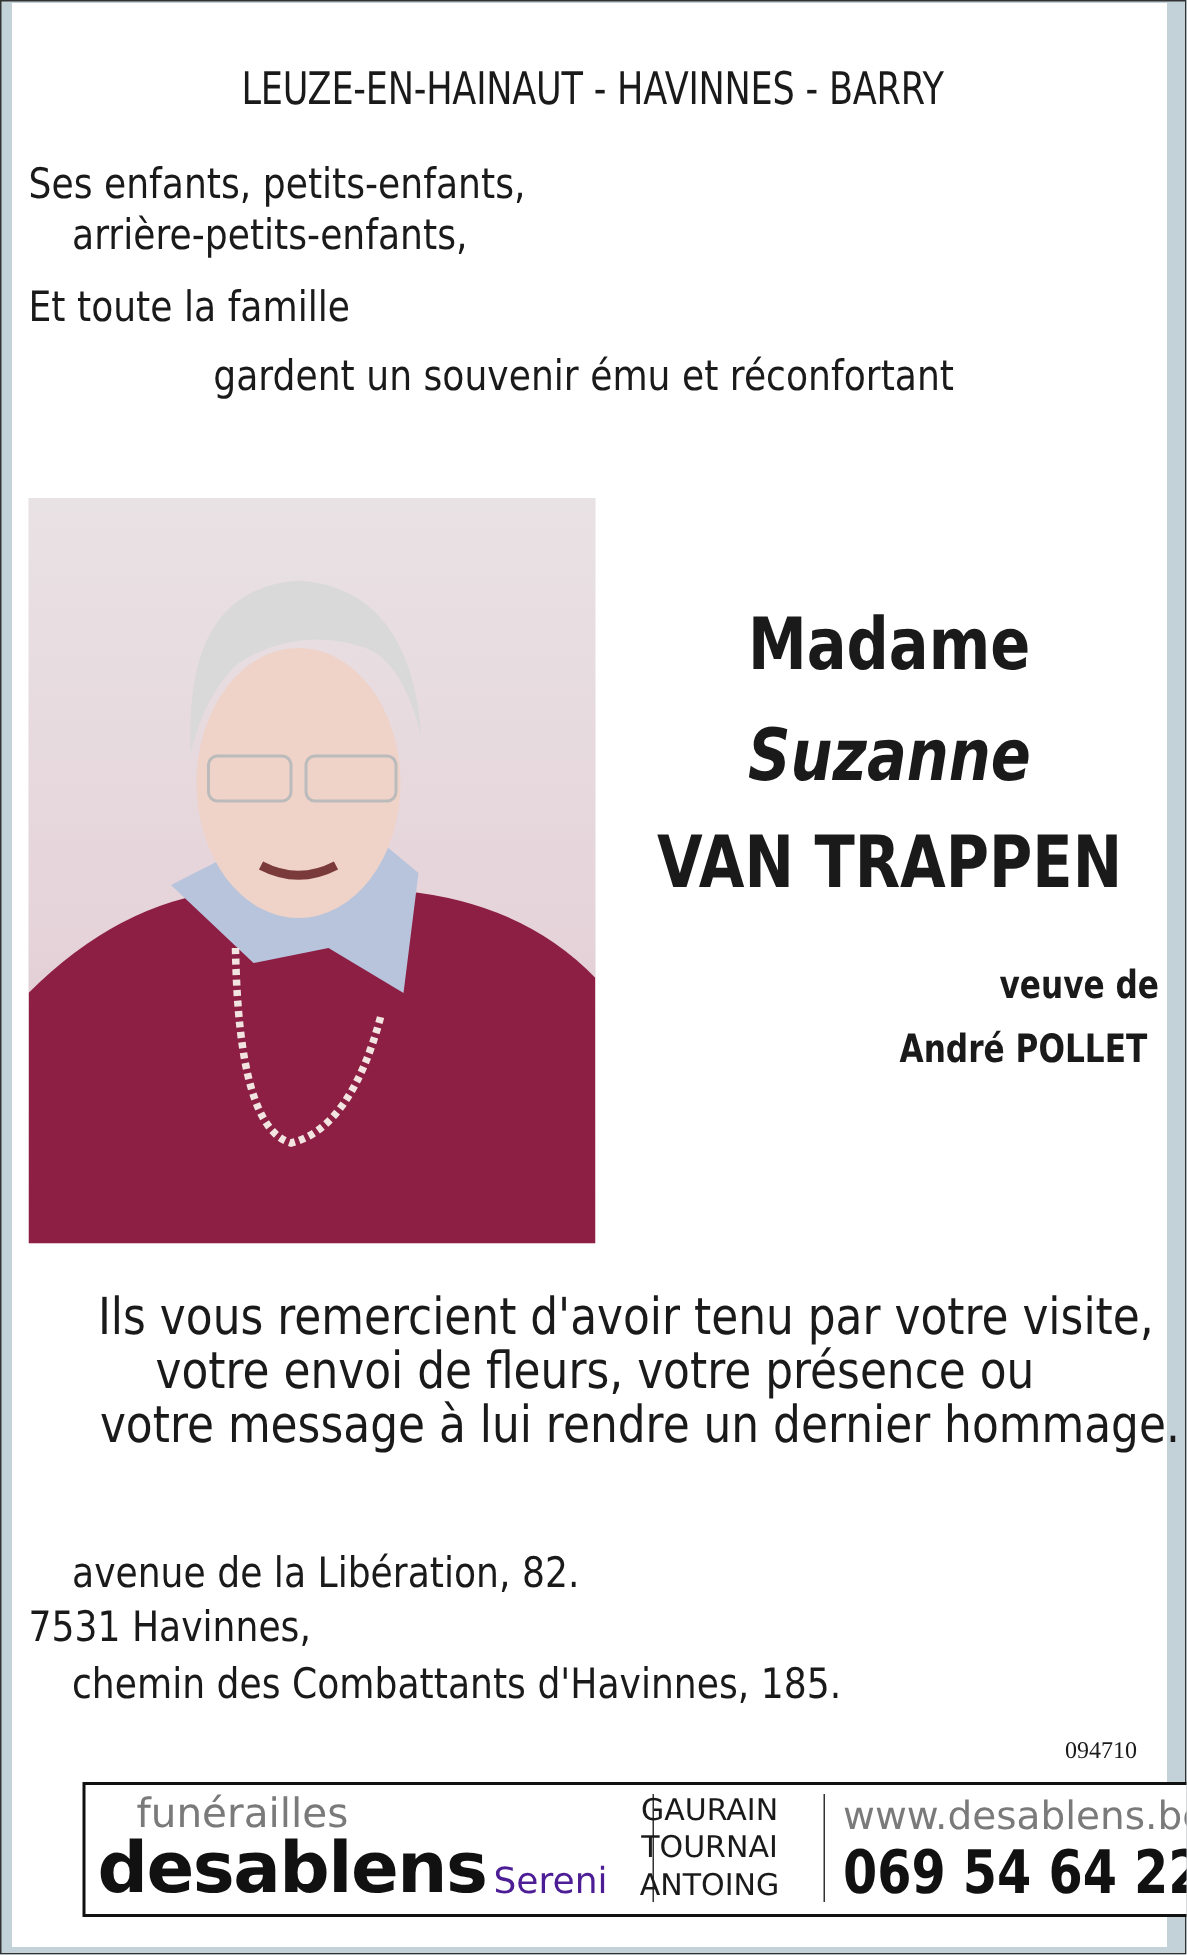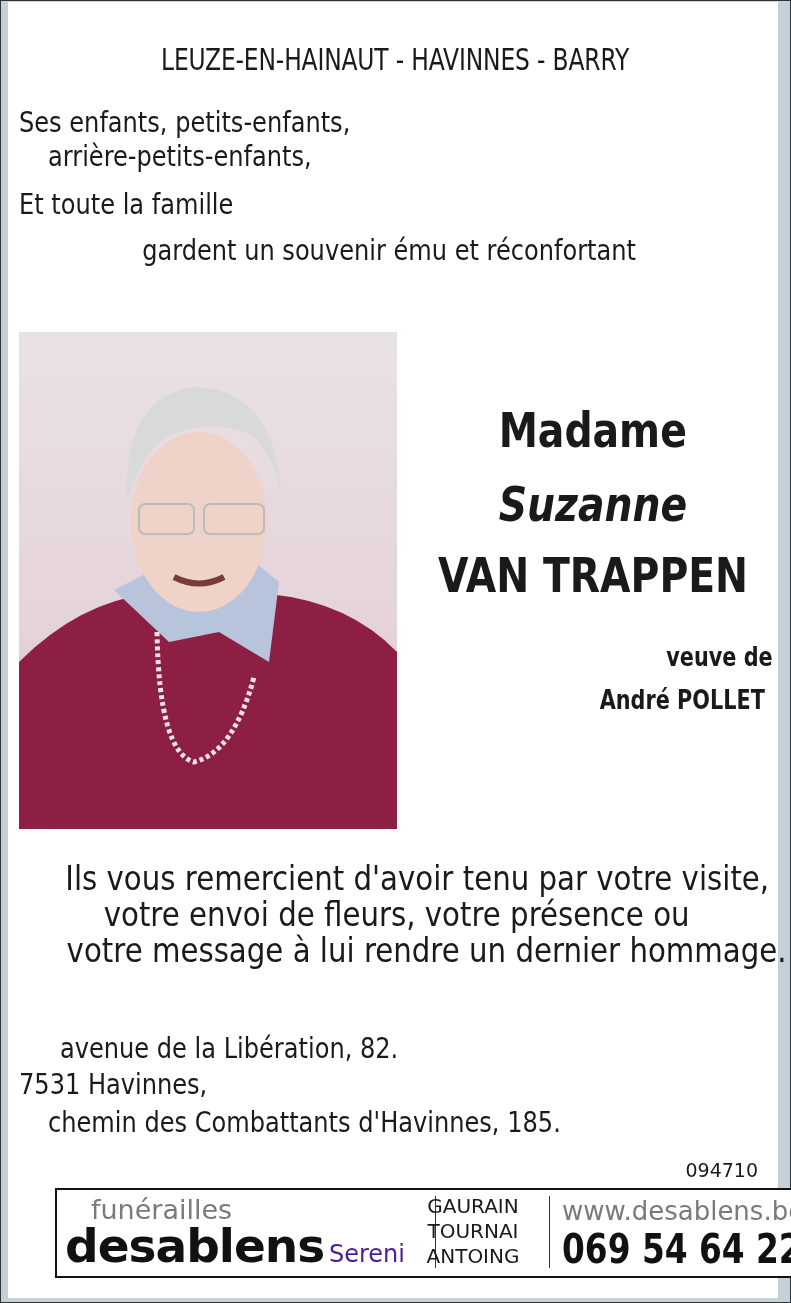--- a/index.html
+++ b/index.html
@@ -17,21 +17,21 @@
   .photo { position:absolute; left:11px; top:330px; width:378px; height:497px; overflow:hidden;
     background:linear-gradient(#e9e2e5, #e5d3d9 60%, #d9bcc6); }
   .name { font-weight:bold; font-size:48px; text-align:center; left:392px; width:386px; }
   .name span { display:inline-block; transform:scaleX(0.82); }
   .widow { font-weight:bold; font-size:26px; text-align:right; left:392px; width:386px; }
   .widow span { display:inline-block; transform:scaleX(0.8); }
   .thanks { font-size:34px; text-align:center; left:0; width:778px; }
   .thanks span { display:inline-block; transform:scaleX(0.86); }
   .addr { font-size:28px; }
   .addr span { display:inline-block; transform:scaleX(0.86); transform-origin:left top; }
-  #ref { right:20px; top:1157px; font-size:19px; }
+  #ref { right:20px; top:1157px; font-size:16px;font-family:Liberation Serif, serif; }
   .banner { position:absolute; left:11px; top:1186px; width:752px; height:86px; border:2px solid #111; background:#fff;margin-left:36px; }
   .vline { position:absolute; top:6px; width:1px; height:72px; background:#333; }
 </style>
 </head>
 <body>
 
 <div class="frame"></div>
 <div class="page">
 
   <div id="towns" class="abs cond">LEUZE-EN-HAINAUT - HAVINNES - BARRY</div>
@@ -57,21 +57,21 @@
   <div class="abs name" style="top:400px;"><span>Madame</span></div>
   <div class="abs name" style="top:474px;font-style:italic;"><span>Suzanne</span></div>
   <div class="abs name" style="top:545px;"><span>VAN TRAPPEN</span></div>
   <div class="abs widow" style="top:640px;"><span>veuve de</span></div>
   <div class="abs widow" style="top:683px;"><span>André POLLET</span></div>
 
   <div class="abs thanks" style="top:856px;"><span>Ils vous remercient d'avoir tenu par votre visite,</span></div>
   <div class="abs thanks" style="top:892px;"><span>votre envoi de fleurs, votre présence ou</span></div>
   <div class="abs thanks" style="top:928px;"><span>votre message à lui rendre un dernier hommage.</span></div>
 
-  <div class="abs addr" style="left:40px;top:1030px;margin-left:12px;"><span>avenue de la Libération, 82.</span></div>
+  <div class="abs addr" style="left:40px;top:1030px;"><span>avenue de la Libération, 82.</span></div>
   <div class="abs addr" style="left:11px;top:1066px;"><span>7531 Havinnes,</span></div>
   <div class="abs addr" style="left:40px;top:1104px;"><span>chemin des Combattants d'Havinnes, 185.</span></div>
 
   <div id="ref" class="abs">094710</div>
 
   <div class="banner">
     <div class="abs" style="left:34px;top:4px;font-size:27px;color:#7a7a7a;">funérailles</div>
     <div class="abs" style="left:8px;top:28px;font-size:47px;font-weight:bold;color:#111;letter-spacing:-1px;">desablens</div>
     <div class="abs" style="left:272px;top:50px;font-size:24px;color:#4c1d95;">Sereni</div>
     <div class="vline" style="left:378px;"></div>

